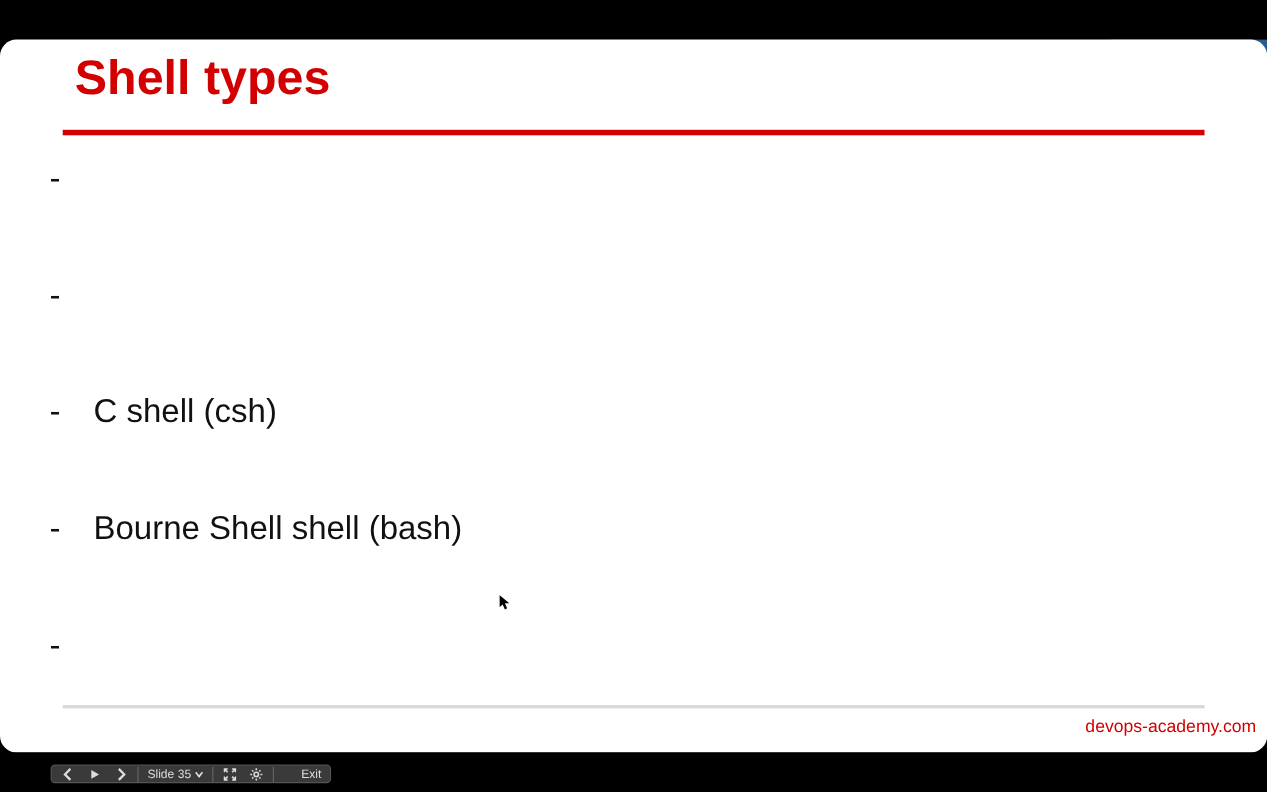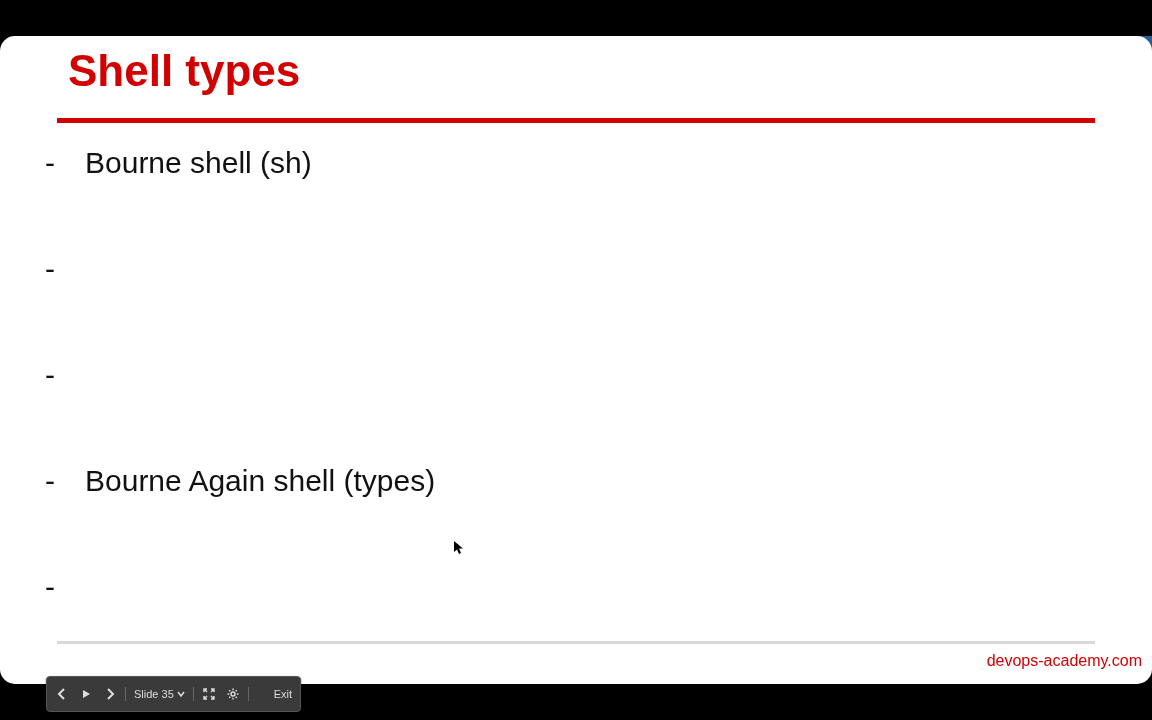--- a/index.html
+++ b/index.html
@@ -11,21 +11,21 @@
   .underline { position: absolute; top: 82px; left: 57px; width: 1038px; height: 5px; background: #d20000; }
   .content { position: absolute; top: 110px; left: 45px; right: 60px; }
   .bullet-row { display: flex; align-items: flex-start; margin-bottom: 72px; font-size: 30px; color: #111; }
   .bullet-dash { width: 40px; flex: 0 0 40px; }
   .footer-line { position: absolute; left: 57px; width: 1038px; bottom: 40px; height: 3px; background: #d8d8d8; }
   .footer-url { position: absolute; right: 10px; bottom: 14px; color: #d20000; font-size: 16px; }
   .logo-badge { position: absolute; top: 36px; right: 0; width: 142px; height: 42px; background: #2a5d8f; display: flex; align-items: center; justify-content: center; gap: 4px; }
   .logo-badge svg { flex: 0 0 auto; }
   .logo-text { color: #fff; font-size: 13px; font-weight: 500; }
   .bottom-bar { position: absolute; left: 0; right: 0; bottom: 0; height: 36px; background: #000; }
-  .toolbar { position: absolute; left: 46px; bottom: 8px; height: 36px; background: #3a3a3a; border: 1px solid #555; border-radius: 4px; display: flex; align-items: center; padding: 0 6px; gap: 6px; box-shadow: 0 1px 2px rgba(0,0,0,.6); }
+  .toolbar { position: absolute; left: 46px; bottom: 8px; height: 17px; background: #3a3a3a; border: 1px solid #555; border-radius: 4px; display: flex; align-items: center; padding: 0 6px; gap: 6px; box-shadow: 0 1px 2px rgba(0,0,0,.6); }
   .tb-btn { display: flex; align-items: center; justify-content: center; width: 18px; height: 18px; color: #ddd; cursor: pointer; }
   .tb-sep { width: 1px; height: 14px; background: #666; }
   .tb-label { color: #ddd; font-size: 11px; display: flex; align-items: center; gap: 3px; cursor: pointer; padding: 0 2px; }
   .tb-exit { color: #ddd; font-size: 11px; cursor: pointer; padding: 0 2px; margin-left: 17px; }
   .cursor { position: absolute; top: 505px; left: 454px; width: 10px; height: 14px; pointer-events: none; }
 </style>
 </head>
 <body>
 
 <div class="top-bar"></div>
@@ -38,31 +38,31 @@
 </div>
 
 <div class="slide-area">
   <div class="slide-inner">
     <div class="title">Shell types</div>
     <div class="underline"></div>
 
     <div class="content">
       <div class="bullet-row">
         <span class="bullet-dash">-</span>
-        <span>Bourne shell (sh)</span>
       </div>
       <div class="bullet-row">
         <span class="bullet-dash">-</span>
       </div>
       <div class="bullet-row">
         <span class="bullet-dash">-</span>
+        <span>C shell (csh)</span>
       </div>
       <div class="bullet-row">
         <span class="bullet-dash">-</span>
-        <span>Bourne Again shell (types)</span>
+        <span>Bourne Shell shell (bash)</span>
       </div>
       <div class="bullet-row">
         <span class="bullet-dash">-</span>
       </div>
     </div>
 
     <div class="footer-line"></div>
     <div class="footer-url">devops-academy.com</div>
 
     <svg class="cursor" viewBox="0 0 10 14">

